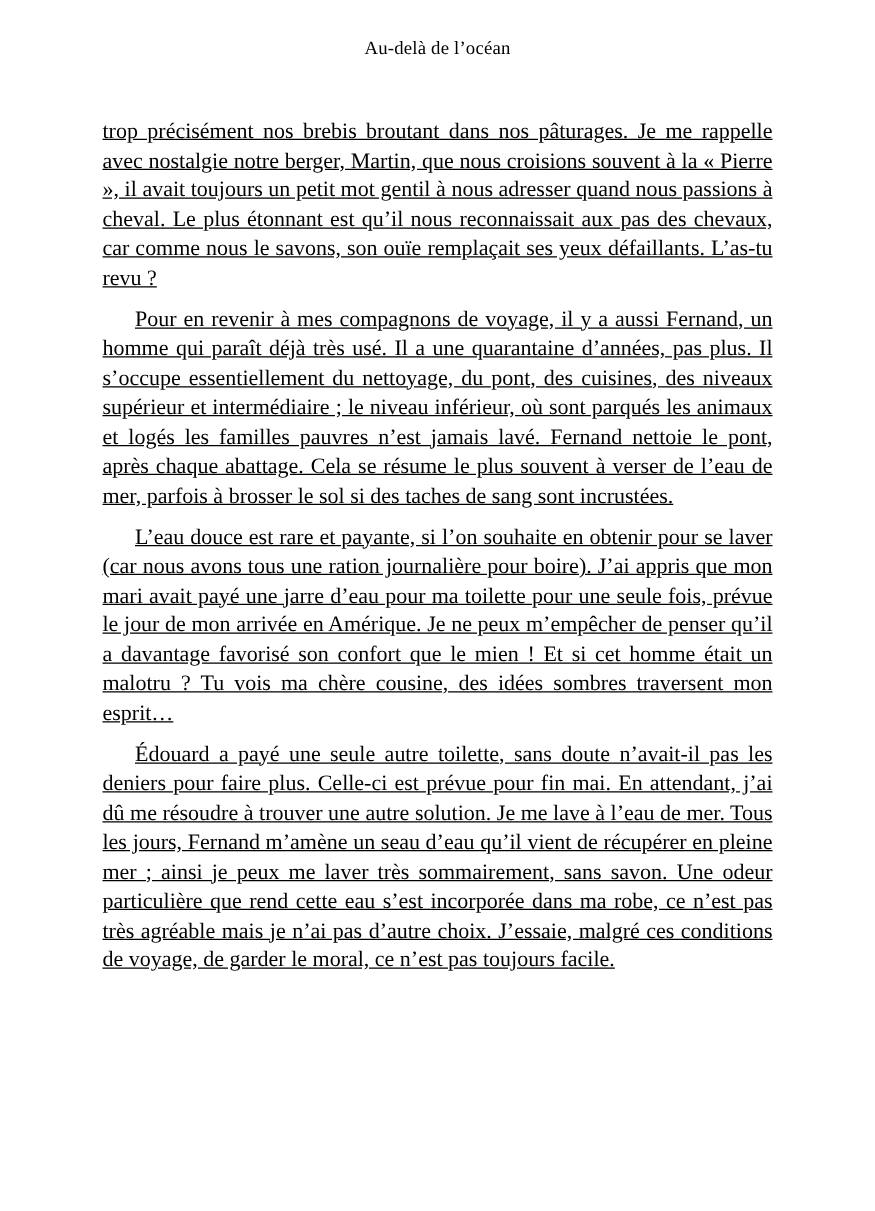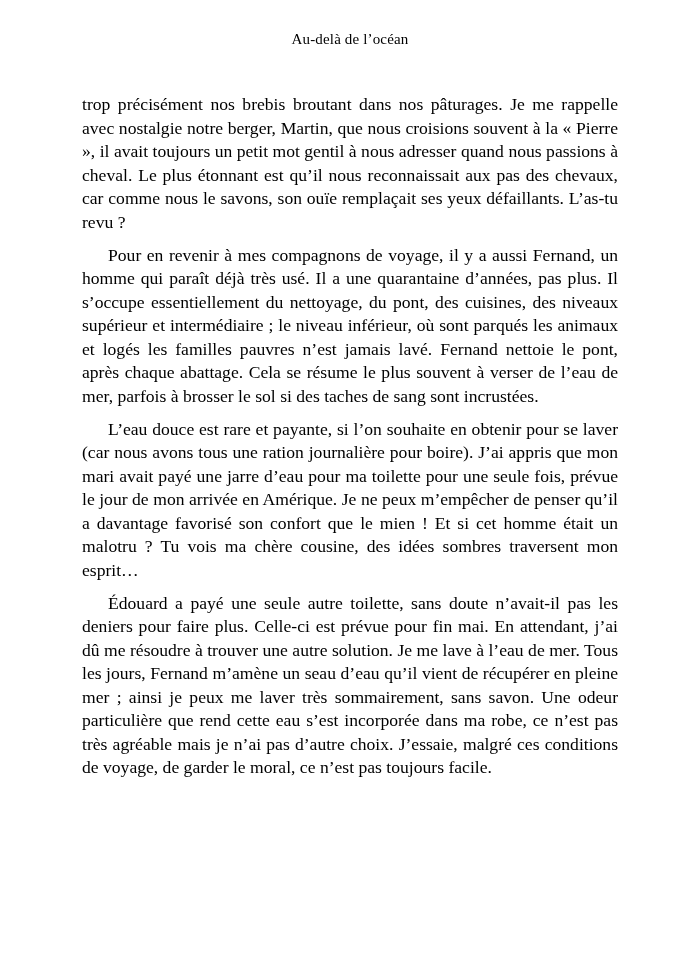--- a/index.html
+++ b/index.html
@@ -65,20 +65,21 @@
 
   
   .para-indented {
     text-indent: 26px;
     margin-top: 9.5px !important;
   }
 
   
   .text-block p {
     text-align-last: left;
+    text-decoration: underline;
   }
 
   
   .folio {
     position: absolute;
     top: 905px;
     left: 0;
     width: 700px;
     text-align: center;
     font-size: 15px;

